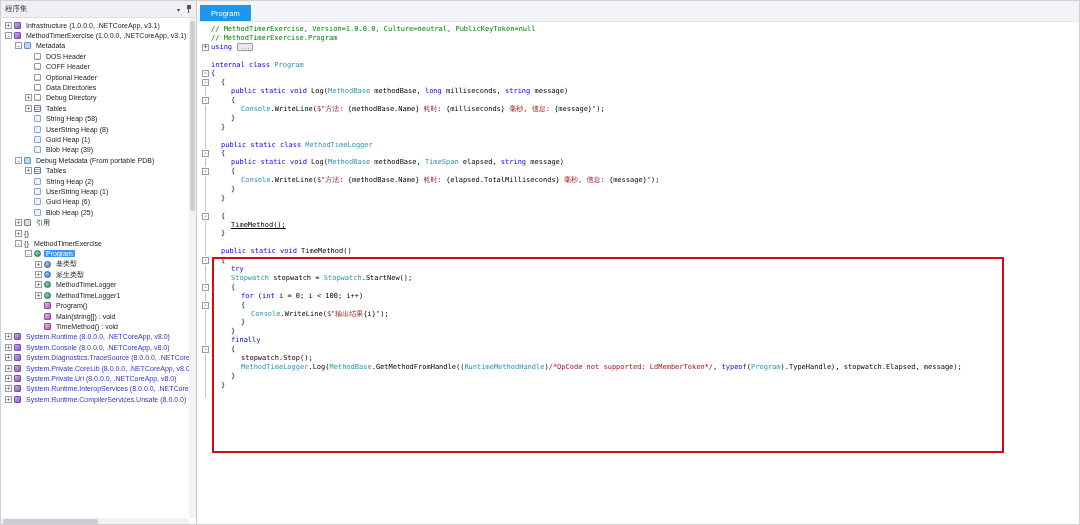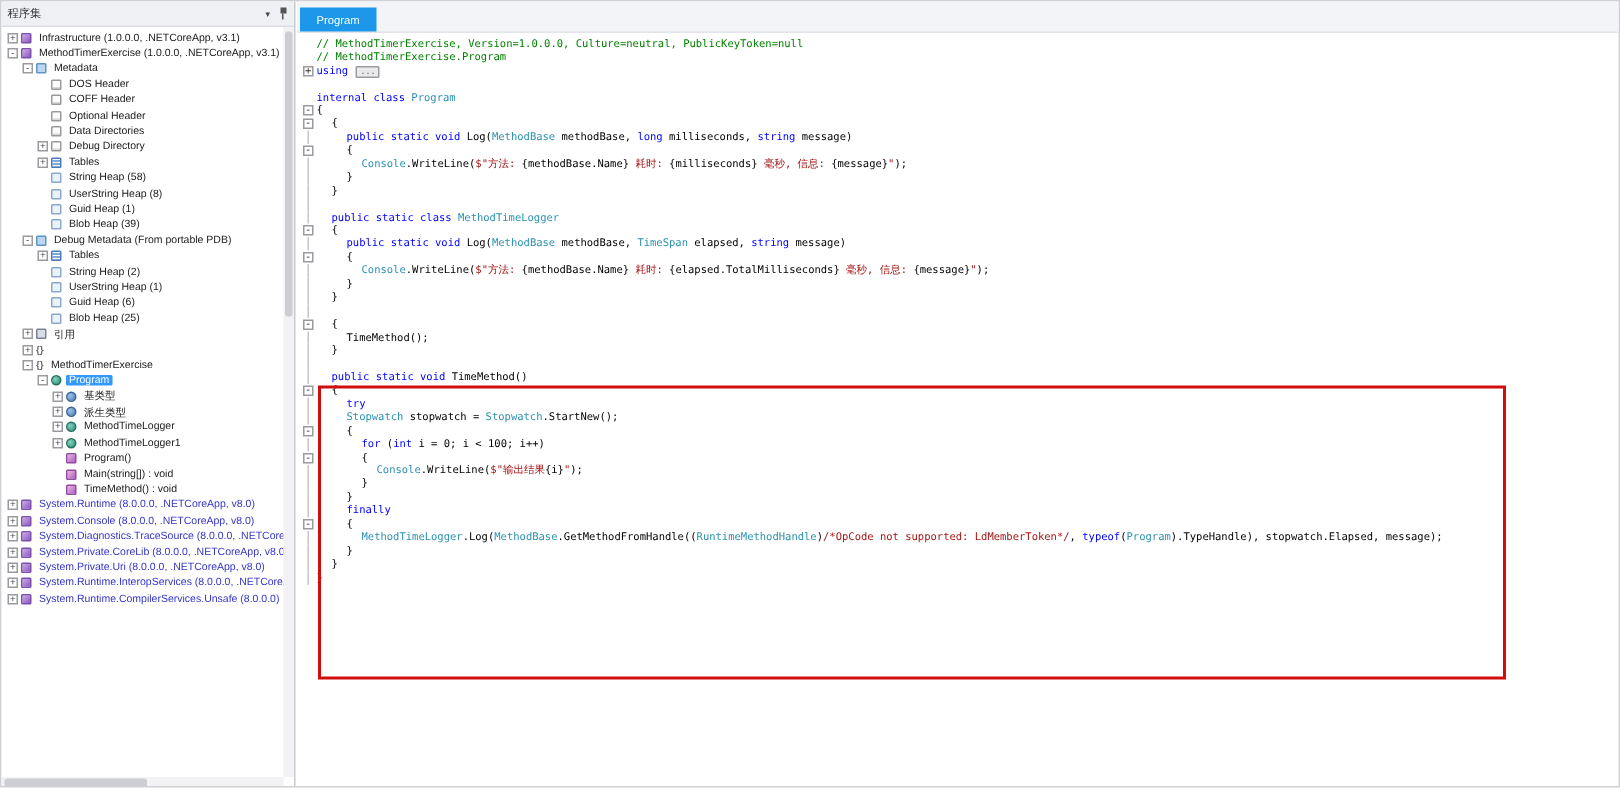--- a/index.html
+++ b/index.html
@@ -37,21 +37,21 @@
   .vscroll{position:absolute;right:0;top:17px;bottom:8px;width:7px;background:#f2f2f4}
   .vscroll .thumb{position:absolute;left:1px;right:1px;top:3px;height:190px;background:#cdced4;border-radius:2px}
   .hscroll{position:absolute;left:0;bottom:0;height:8px;right:7px;background:#f2f2f4}
   .hscroll .thumb{position:absolute;top:1px;bottom:1px;left:2px;width:95px;background:#cdced4;border-radius:2px}
 
   
   .right-panel{position:absolute;left:197px;top:0;right:0;height:525px;background:#fff}
   .tabbar{position:relative;height:21px;background:#f3f4f7;border-bottom:1px solid #e4e4ea}
   .tab{position:absolute;left:2px;top:4px;bottom:0;display:flex;align-items:center;padding:0 11px;background:var(--tab);color:#fff;font-size:7.5px;cursor:default}
   .code{position:absolute;top:21px;left:0;right:0;bottom:0;overflow:hidden;padding:3px 0 0 2px;font-family:"DejaVu Sans Mono","Liberation Mono",monospace}
-  .code-line{display:flex;height:8.9px;align-items:flex-end;white-space:pre}
+  .code-line{display:flex;height:8.9px;align-items:flex-start;white-space:pre}
   .fold-cell{width:11px;min-width:11px;height:100%;display:flex;align-items:center;justify-content:center;position:relative}
   .fold-cell.guide{background:linear-gradient(#c6c6c6,#c6c6c6) no-repeat center/1px 100%}
   .fold-box{width:7px;height:7px;border:1px solid #9a9aa0;background:#fff;font-size:7px;line-height:5px;text-align:center;color:#333;display:flex;align-items:center;justify-content:center}
   .code-text{font-size:7px;line-height:8.9px;white-space:pre;color:var(--pl)}
   .tok-k{color:var(--kw)}
   .tok-t{color:var(--ty)}
   .tok-s{color:var(--st)}
   .tok-c{color:var(--cm)}
   .tok-p{color:var(--pl)}
   .tok-chip{display:inline-block;border:1px solid #9a9aa0;background:#eaeaee;color:#55555a;font-size:5.5px;line-height:6px;padding:0 2px;margin-left:1px;border-radius:1px}
@@ -284,35 +284,36 @@
         <div class="code-line"><span class="fold-cell guide"></span><span class="code-text" style="padding-left: 0px;"></span></div>
         <div class="code-line"><span class="fold-cell guide"></span><span class="code-text" style="padding-left: 10px;"><span class="tok-k">public</span><span class="tok-p"> </span><span class="tok-k">static</span><span class="tok-p"> </span><span class="tok-k">class</span><span class="tok-p"> </span><span class="tok-t">MethodTimeLogger</span></span></div>
         <div class="code-line"><span class="fold-cell"><span class="fold-box">-</span></span><span class="code-text" style="padding-left: 10px;"><span class="tok-p">{</span></span></div>
         <div class="code-line"><span class="fold-cell guide"></span><span class="code-text" style="padding-left: 20px;"><span class="tok-k">public</span><span class="tok-p"> </span><span class="tok-k">static</span><span class="tok-p"> </span><span class="tok-k">void</span><span class="tok-p"> Log(</span><span class="tok-t">MethodBase</span><span class="tok-p"> methodBase, </span><span class="tok-t">TimeSpan</span><span class="tok-p"> elapsed, </span><span class="tok-k">string</span><span class="tok-p"> message)</span></span></div>
         <div class="code-line"><span class="fold-cell"><span class="fold-box">-</span></span><span class="code-text" style="padding-left: 20px;"><span class="tok-p">{</span></span></div>
         <div class="code-line"><span class="fold-cell guide"></span><span class="code-text" style="padding-left: 30px;"><span class="tok-t">Console</span><span class="tok-p">.WriteLine(</span><span class="tok-s">$"方法: </span><span class="tok-p">{methodBase.Name}</span><span class="tok-s"> 耗时: </span><span class="tok-p">{elapsed.TotalMilliseconds}</span><span class="tok-s"> 毫秒, 信息: </span><span class="tok-p">{message}</span><span class="tok-s">"</span><span class="tok-p">);</span></span></div>
         <div class="code-line"><span class="fold-cell guide"></span><span class="code-text" style="padding-left: 20px;"><span class="tok-p">}</span></span></div>
         <div class="code-line"><span class="fold-cell guide"></span><span class="code-text" style="padding-left: 10px;"><span class="tok-p">}</span></span></div>
         <div class="code-line"><span class="fold-cell guide"></span><span class="code-text" style="padding-left: 0px;"></span></div>
         <div class="code-line"><span class="fold-cell"><span class="fold-box">-</span></span><span class="code-text" style="padding-left: 10px;"><span class="tok-p">{</span></span></div>
-        <div class="code-line"><span class="fold-cell guide"></span><span class="code-text" style="padding-left: 20px;"><span class="tok-p">TimeMethod();</span></span></div>
+        <div class="code-line"><span class="fold-cell guide"></span><span class="code-text" style="padding-left: 20px; text-decoration: underline;"><span class="tok-p">TimeMethod();</span></span></div>
         <div class="code-line"><span class="fold-cell guide"></span><span class="code-text" style="padding-left: 10px;"><span class="tok-p">}</span></span></div>
         <div class="code-line"><span class="fold-cell guide"></span><span class="code-text" style="padding-left: 0px;"></span></div>
         <div class="code-line"><span class="fold-cell guide"></span><span class="code-text" style="padding-left: 10px;"><span class="tok-k">public</span><span class="tok-p"> </span><span class="tok-k">static</span><span class="tok-p"> </span><span class="tok-k">void</span><span class="tok-p"> TimeMethod()</span></span></div>
         <div class="code-line"><span class="fold-cell"><span class="fold-box">-</span></span><span class="code-text" style="padding-left: 10px;"><span class="tok-p">{</span></span></div>
         <div class="code-line"><span class="fold-cell guide"></span><span class="code-text" style="padding-left: 20px;"><span class="tok-k">try</span></span></div>
         <div class="code-line"><span class="fold-cell guide"></span><span class="code-text" style="padding-left: 20px;"><span class="tok-t">Stopwatch</span><span class="tok-p"> stopwatch = </span><span class="tok-t">Stopwatch</span><span class="tok-p">.StartNew();</span></span></div>
         <div class="code-line"><span class="fold-cell"><span class="fold-box">-</span></span><span class="code-text" style="padding-left: 20px;"><span class="tok-p">{</span></span></div>
         <div class="code-line"><span class="fold-cell guide"></span><span class="code-text" style="padding-left: 30px;"><span class="tok-k">for</span><span class="tok-p"> (</span><span class="tok-k">int</span><span class="tok-p"> i = 0; i &lt; 100; i++)</span></span></div>
         <div class="code-line"><span class="fold-cell"><span class="fold-box">-</span></span><span class="code-text" style="padding-left: 30px;"><span class="tok-p">{</span></span></div>
         <div class="code-line"><span class="fold-cell guide"></span><span class="code-text" style="padding-left: 40px;"><span class="tok-t">Console</span><span class="tok-p">.WriteLine(</span><span class="tok-s">$"输出结果</span><span class="tok-p">{i}</span><span class="tok-s">"</span><span class="tok-p">);</span></span></div>
         <div class="code-line"><span class="fold-cell guide"></span><span class="code-text" style="padding-left: 30px;"><span class="tok-p">}</span></span></div>
         <div class="code-line"><span class="fold-cell guide"></span><span class="code-text" style="padding-left: 20px;"><span class="tok-p">}</span></span></div>
         <div class="code-line"><span class="fold-cell guide"></span><span class="code-text" style="padding-left: 20px;"><span class="tok-k">finally</span></span></div>
         <div class="code-line"><span class="fold-cell"><span class="fold-box">-</span></span><span class="code-text" style="padding-left: 20px;"><span class="tok-p">{</span></span></div>
+        <div class="code-line"><span class="fold-cell guide"></span><span class="code-text" style="padding-left: 30px;"><span class="tok-p">stopwatch.Stop();</span></span></div>
         <div class="code-line"><span class="fold-cell guide"></span><span class="code-text" style="padding-left: 30px;"><span class="tok-t">MethodTimeLogger</span><span class="tok-p">.Log(</span><span class="tok-t">MethodBase</span><span class="tok-p">.GetMethodFromHandle((</span><span class="tok-t">RuntimeMethodHandle</span><span class="tok-p">)</span><span class="tok-s">/*OpCode not supported: LdMemberToken*/</span><span class="tok-p">, </span><span class="tok-k">typeof</span><span class="tok-p">(</span><span class="tok-t">Program</span><span class="tok-p">).TypeHandle), stopwatch.Elapsed, message);</span></span></div>
         <div class="code-line"><span class="fold-cell guide"></span><span class="code-text" style="padding-left: 20px;"><span class="tok-p">}</span></span></div>
         <div class="code-line"><span class="fold-cell guide"></span><span class="code-text" style="padding-left: 10px;"><span class="tok-p">}</span></span></div>
         <div class="code-line"><span class="fold-cell guide"></span><span class="code-text" style="padding-left: 0px;"><span class="tok-p">}</span></span></div>
       </div>
     <div class="red-box"></div>
   </div>
 
 </div>
 

